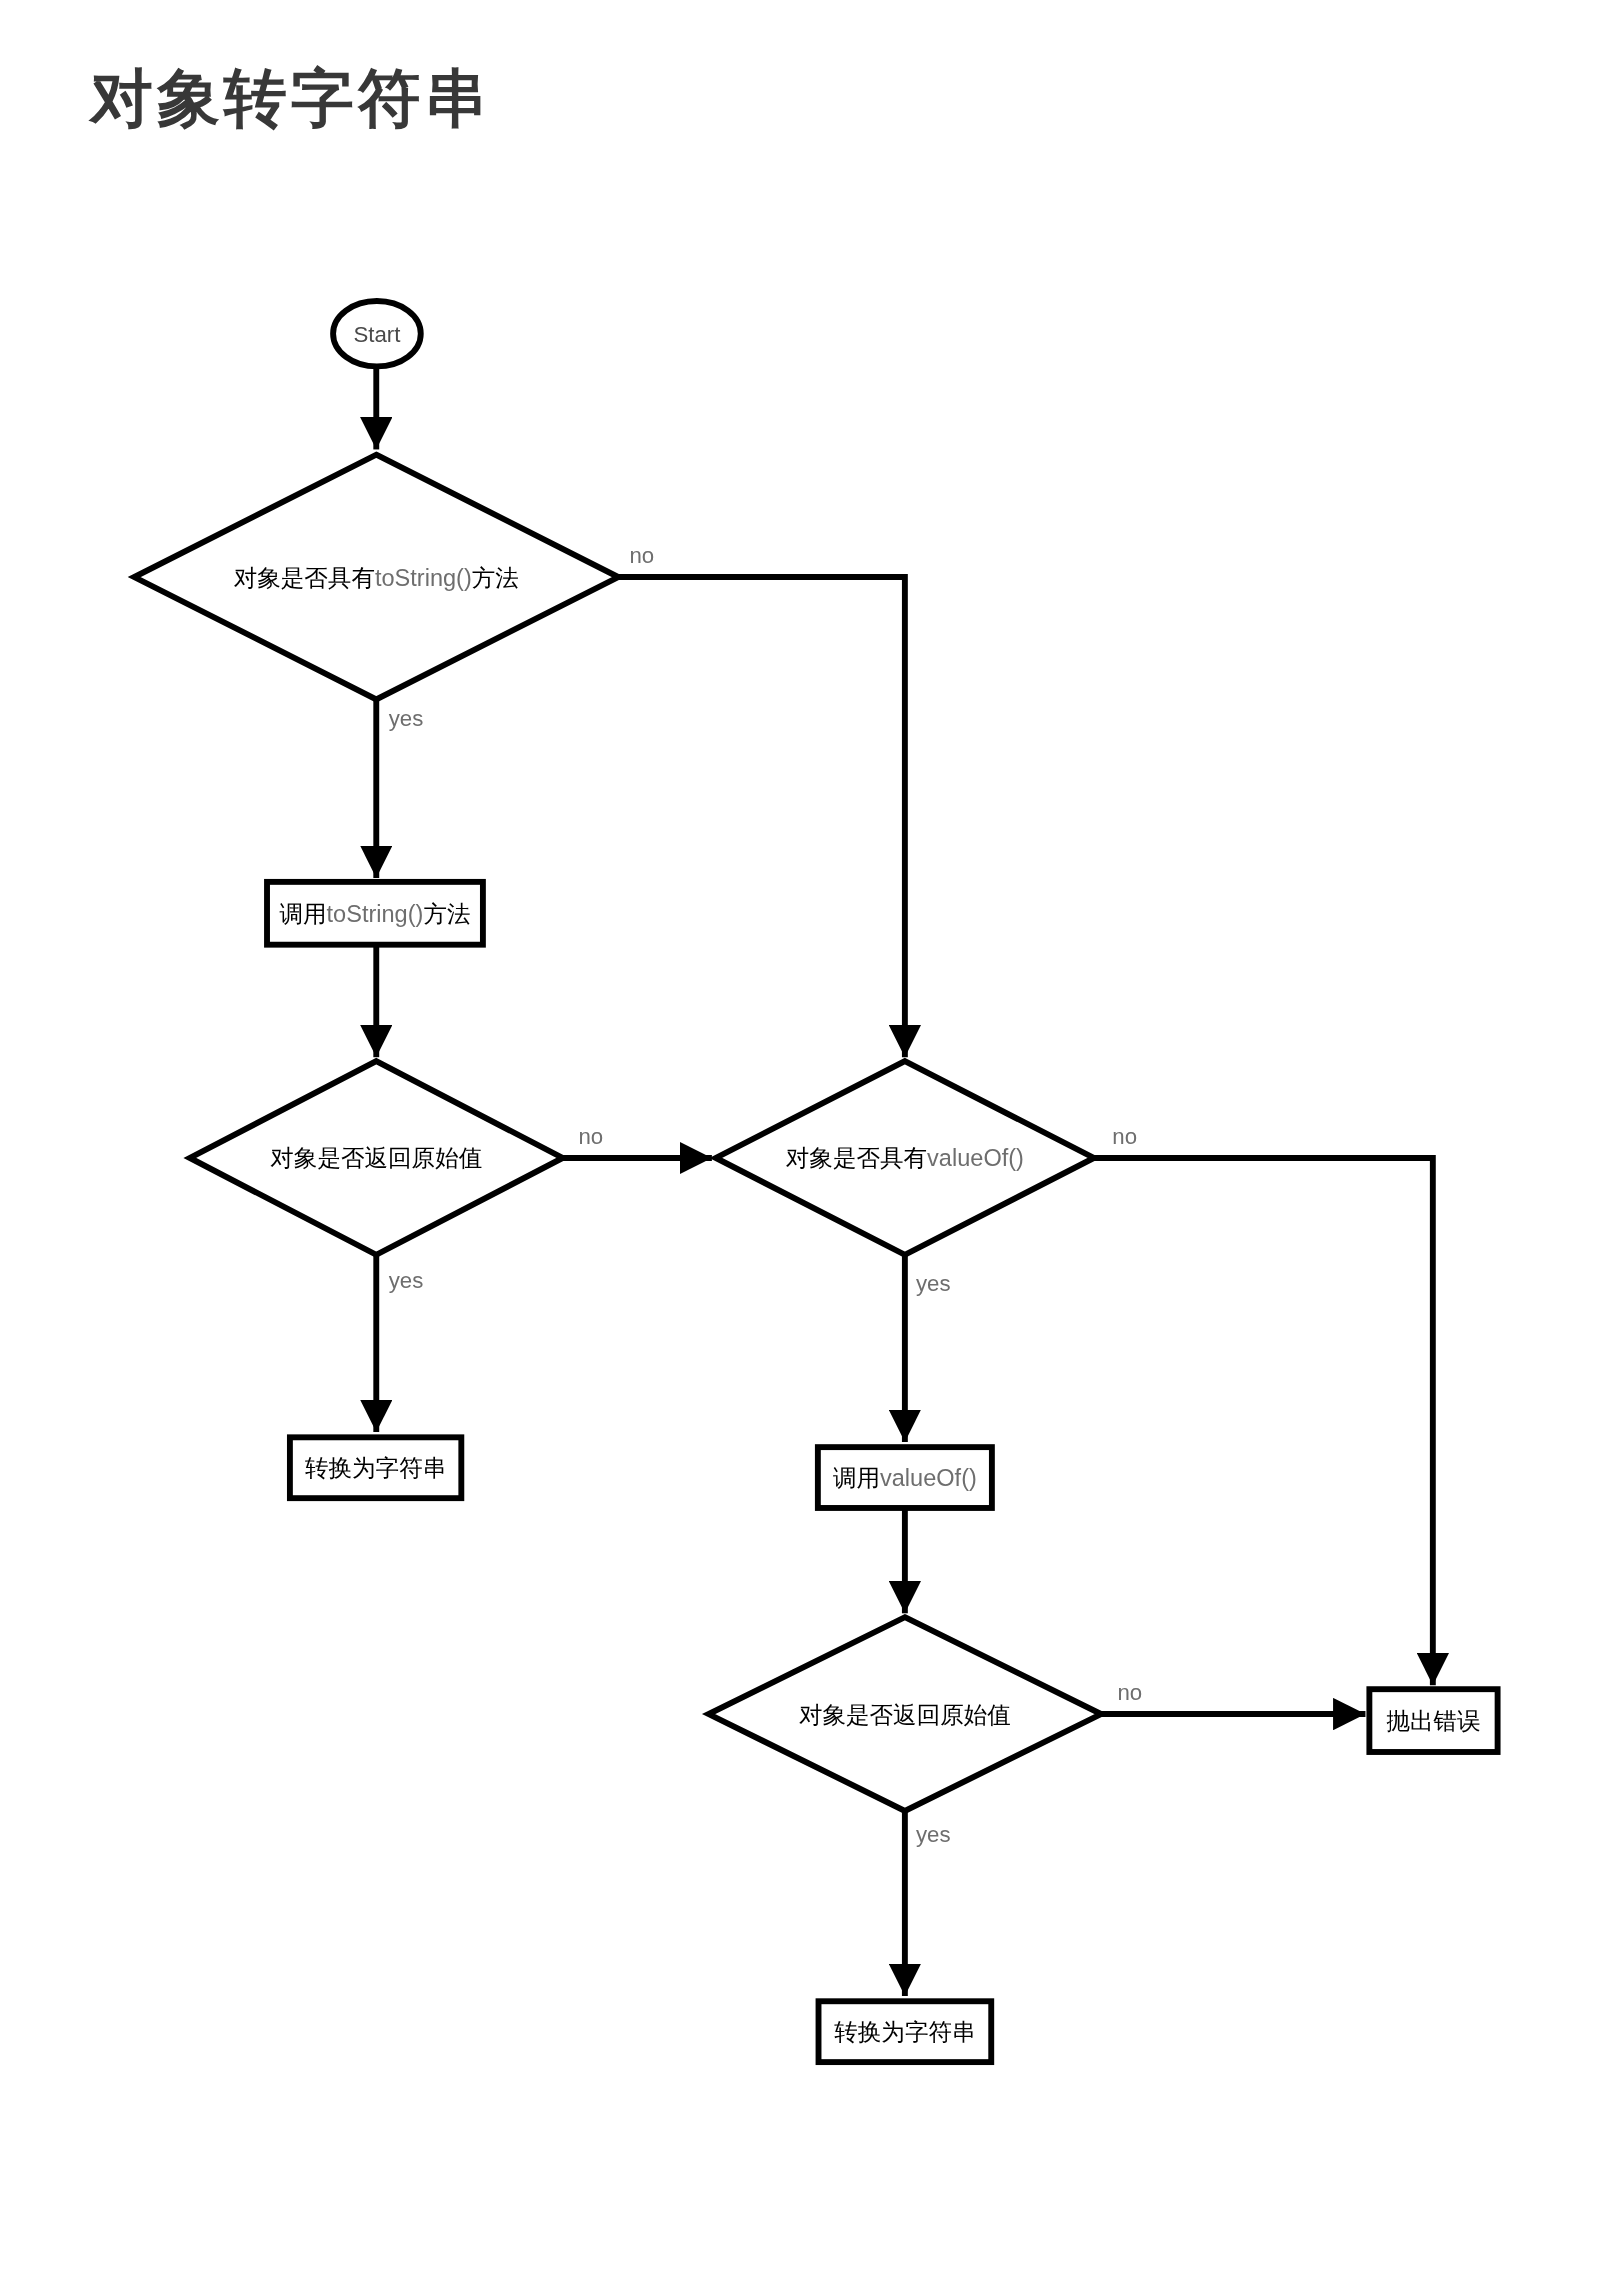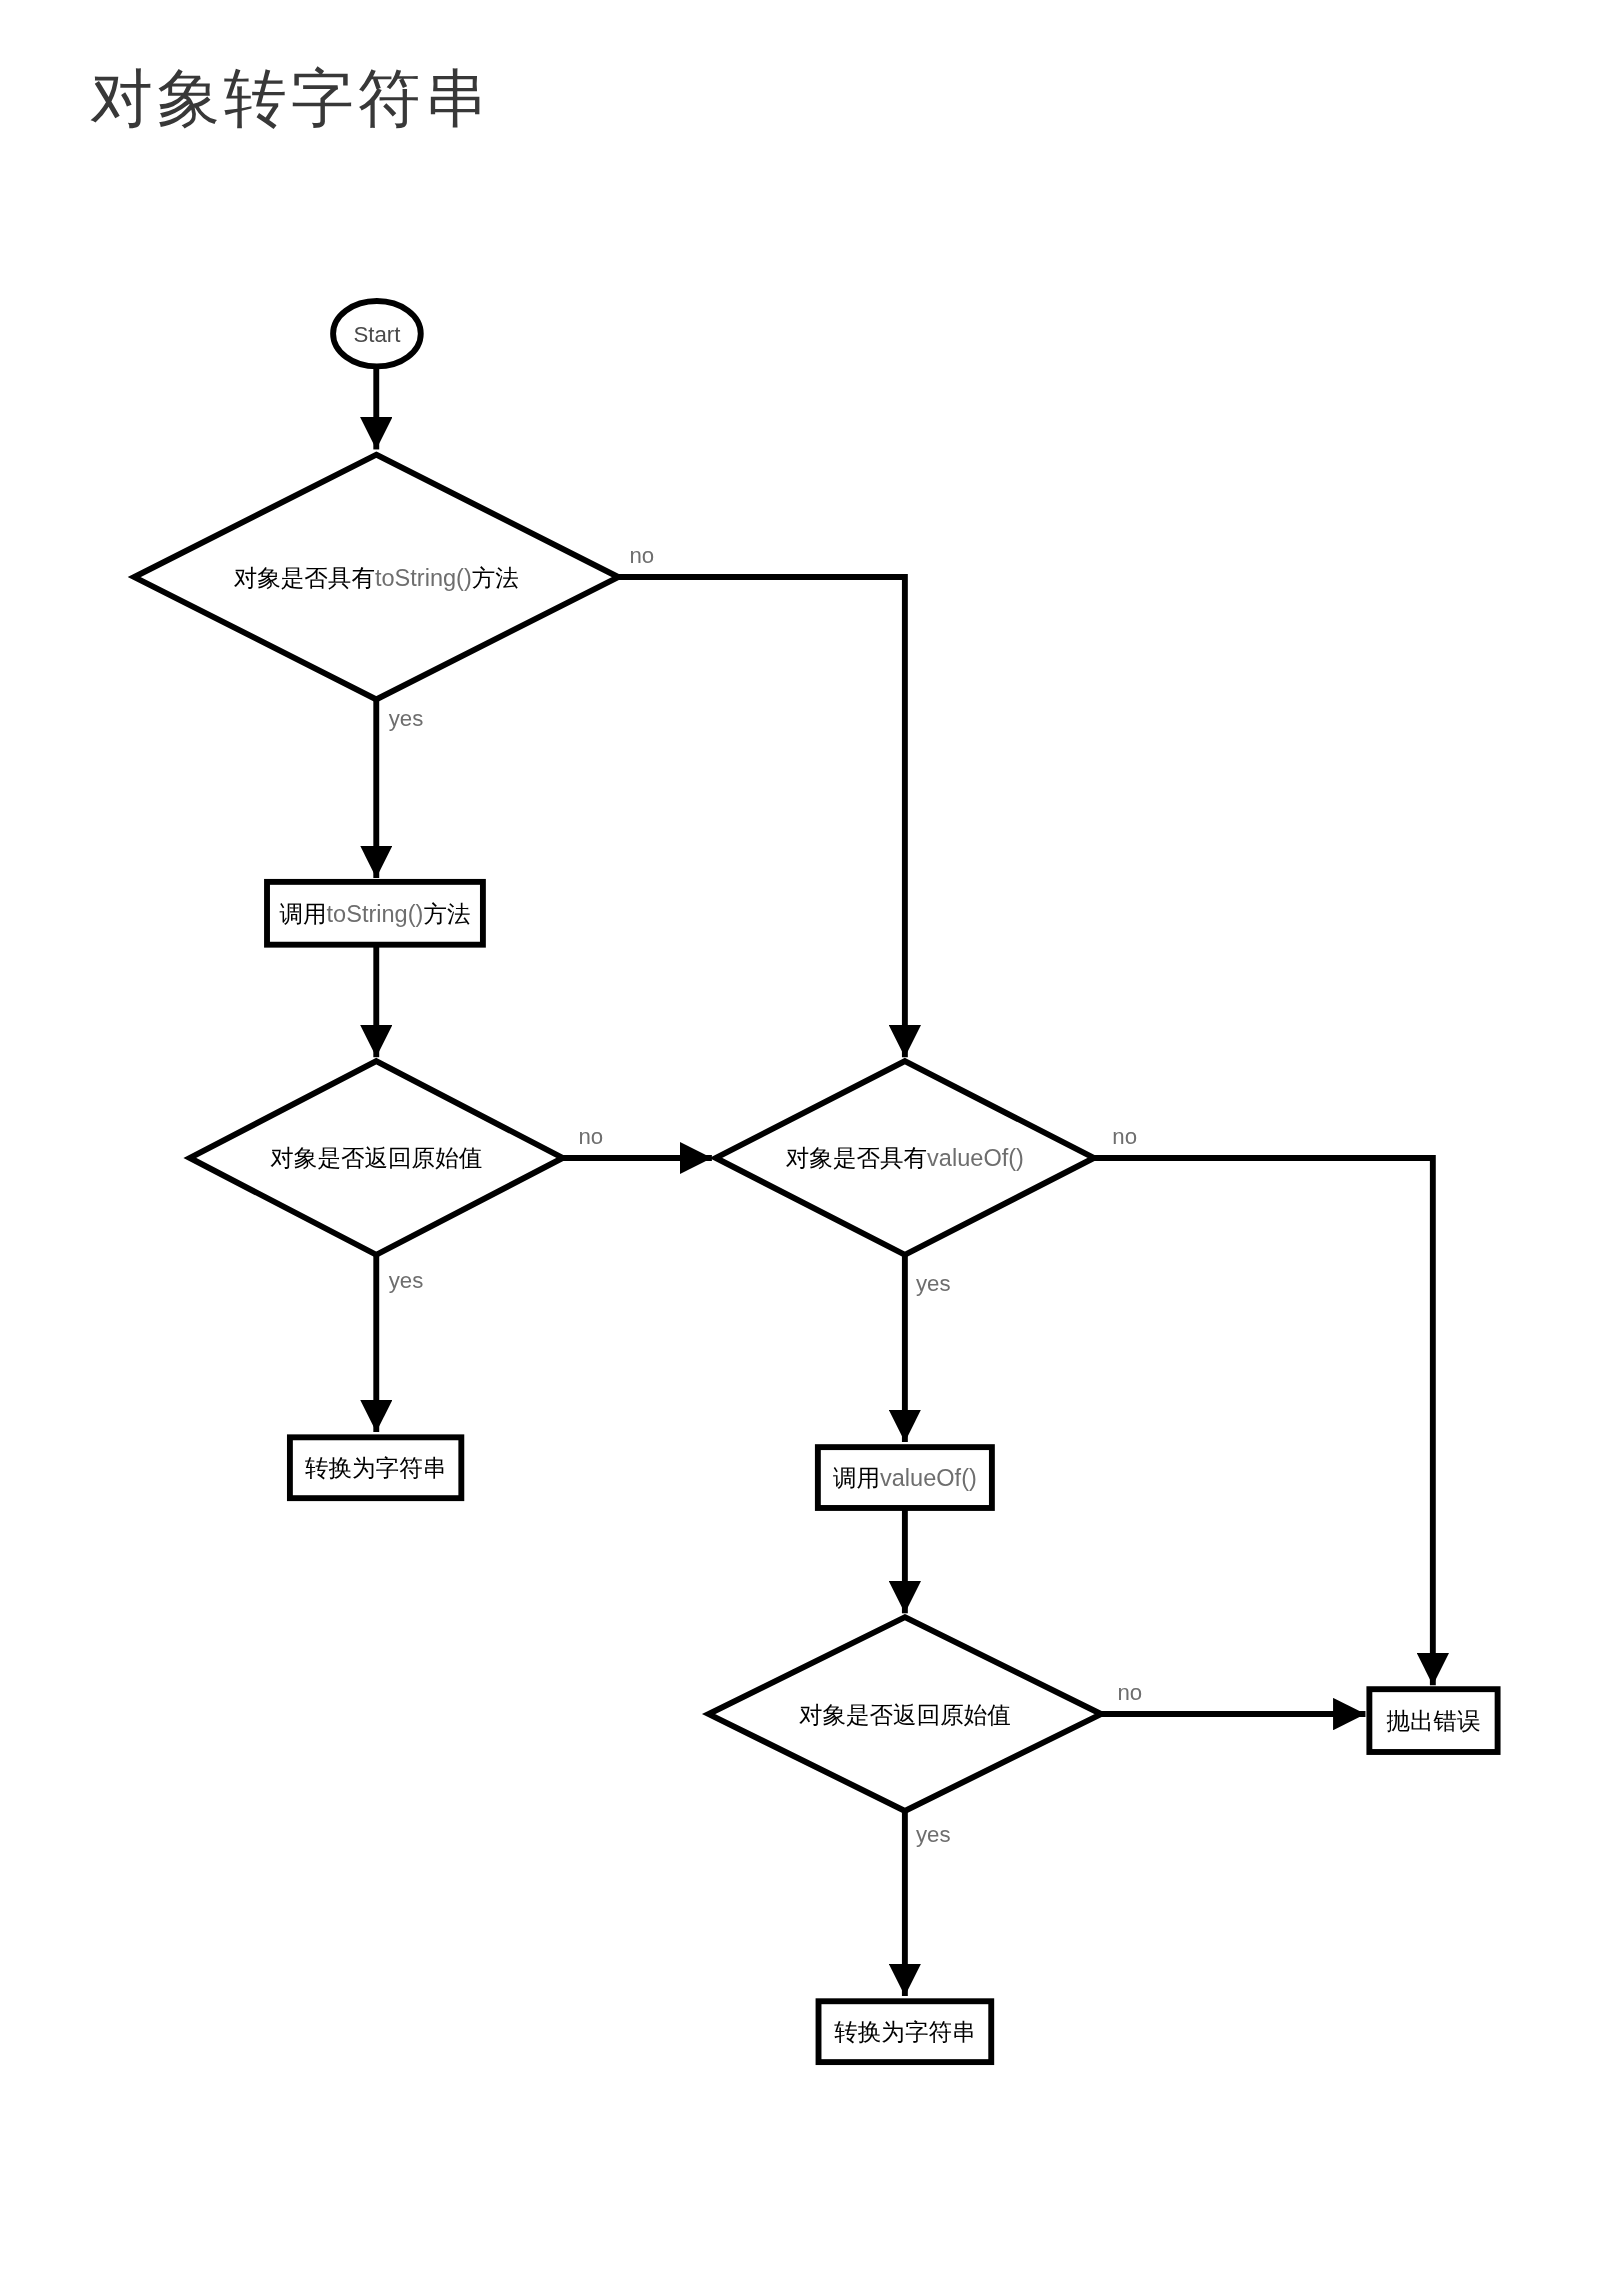--- a/index.html
+++ b/index.html
@@ -12,21 +12,21 @@
     height: 2295px;
     position: relative;
     font-family: "Liberation Sans", "DejaVu Sans", sans-serif;
   }
   #page-title {
     position: absolute;
     left: 90px;
     top: 65px;
     margin: 0;
     font-family: "Liberation Serif", "DejaVu Serif", serif;
-    font-weight: normal;
+    font-weight: bold;
     font-size: 63px;
     line-height: 1.1;
     color: #383838;
     letter-spacing: 3.9px;
   }
   #flowchart-svg {
     position: absolute;
     left: 0;
     top: 0;
     width: 1622px;

